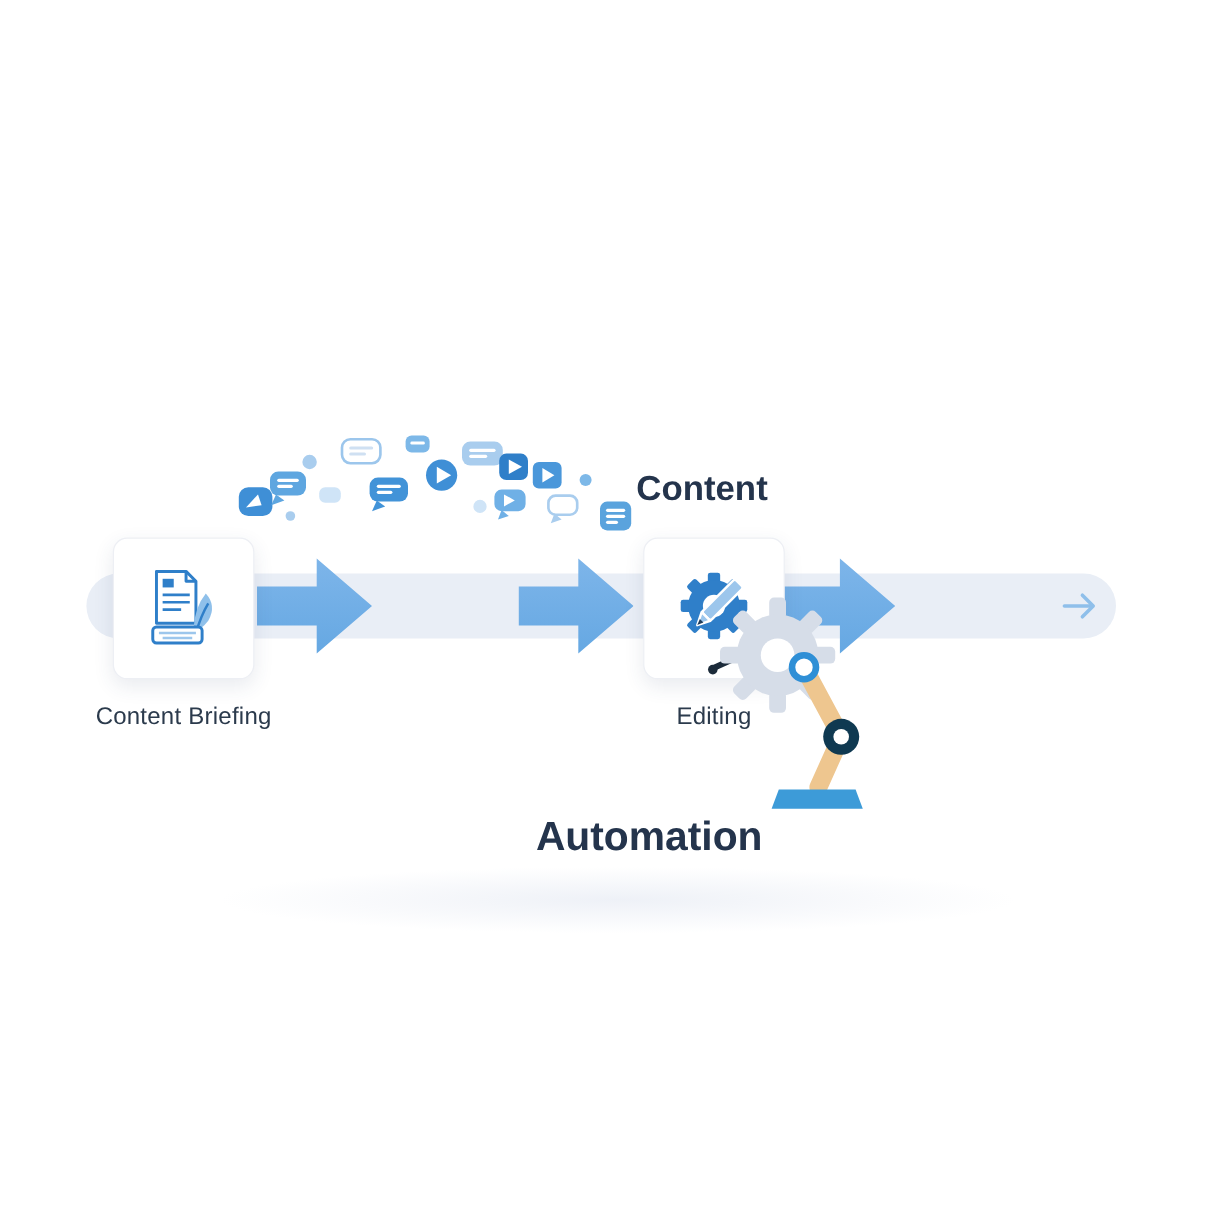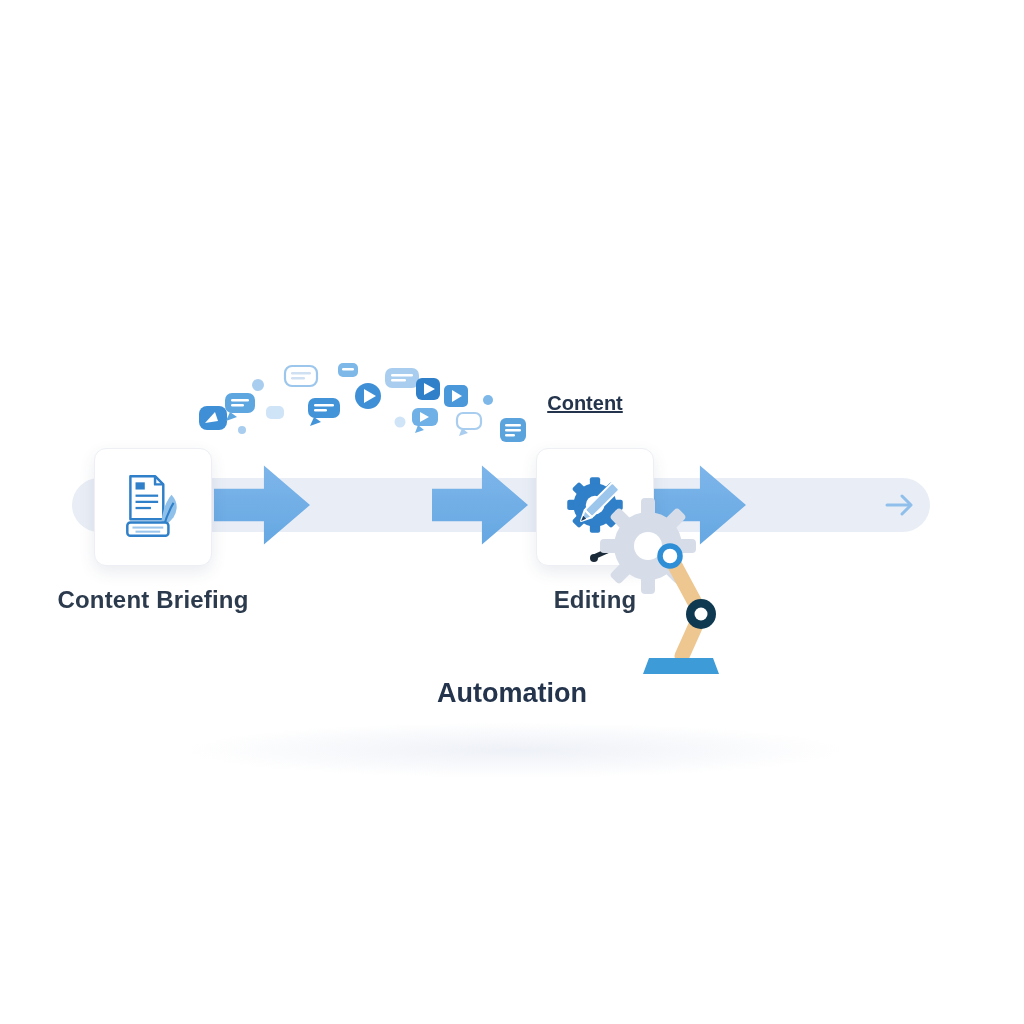--- a/index.html
+++ b/index.html
@@ -28,41 +28,41 @@
   .step { position:absolute; top:448px; width:118px; }
   .card {
     width:118px; height:118px; background:#ffffff;
     border:1px solid #edeff4; border-radius:12px;
     box-shadow:0 6px 16px rgba(50,70,110,0.10);
     display:flex; align-items:center; justify-content:center;
     position:relative; z-index:2;
   }
   .step-label {
     position:absolute; top:138px; left:50%; transform:translateX(-50%);
-    font-size:24px; font-weight:700; color:#2b3a4c; white-space:nowrap;
+    font-size:20px; font-weight:400; color:#2b3a4c; white-space:nowrap;
     letter-spacing:0.2px;
   }
 
   .flow-arrow {
     position:absolute; top:460px; width:96px; height:90px;
     background:linear-gradient(180deg,#7fb6ea 0%, #64a7e2 100%);
     clip-path:polygon(0 32%, 52% 32%, 52% 6%, 100% 50%, 52% 94%, 52% 68%, 0 68%);
     z-index:1;
   }
   .arrow-1 { left:214px; }
   .arrow-2 { left:432px; }
   .arrow-3 { left:650px; }
 
   .end-arrow { position:absolute; left:882px; top:491px; z-index:2; }
 
   .heading {
     position:absolute; color:#24344c; font-weight:700; z-index:5; white-space:nowrap;
   }
-  .content-heading { left:585px; top:392px; transform:translateX(-50%); font-size:20px;text-decoration:underline; }
-  .automation-heading { left:512px; top:678px; transform:translateX(-50%); font-size:27px; }
+  .content-heading { left:585px; top:392px; transform:translateX(-50%); font-size:29px; }
+  .automation-heading { left:541px; top:678px; transform:translateX(-50%); font-size:34px; }
 
   .robot { position:absolute; left:552px; top:478px; z-index:4; }
 </style>
 </head>
 <body>
 
 <div class="canvas">
 
   <div class="floor-shadow"></div>
   <div class="band"></div>

